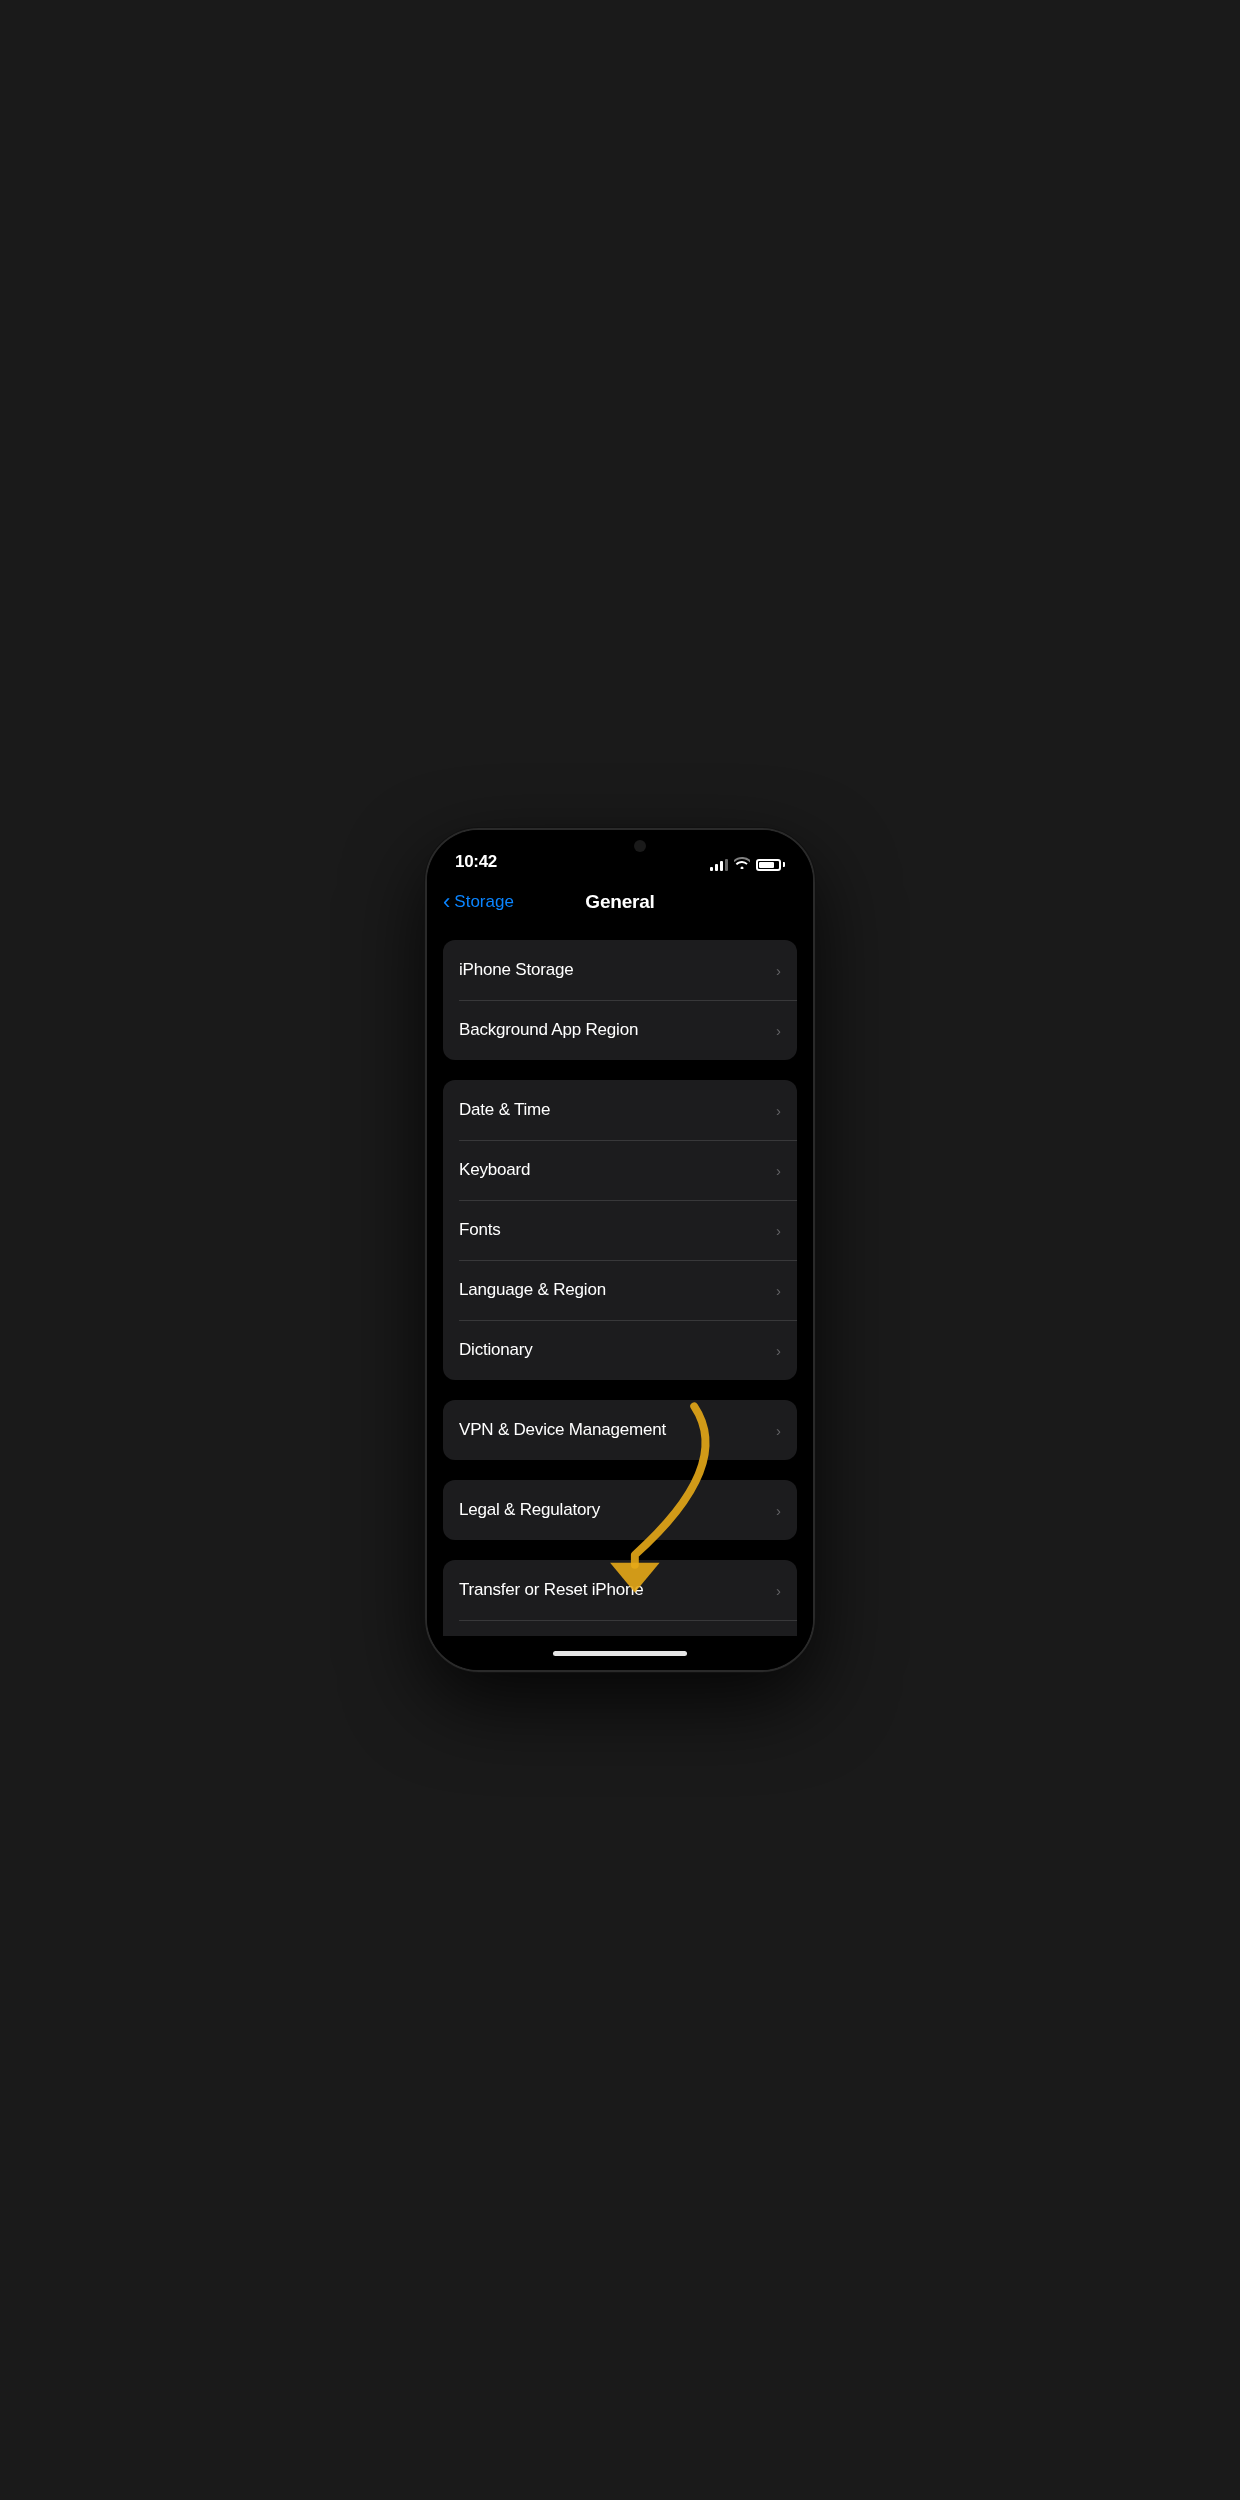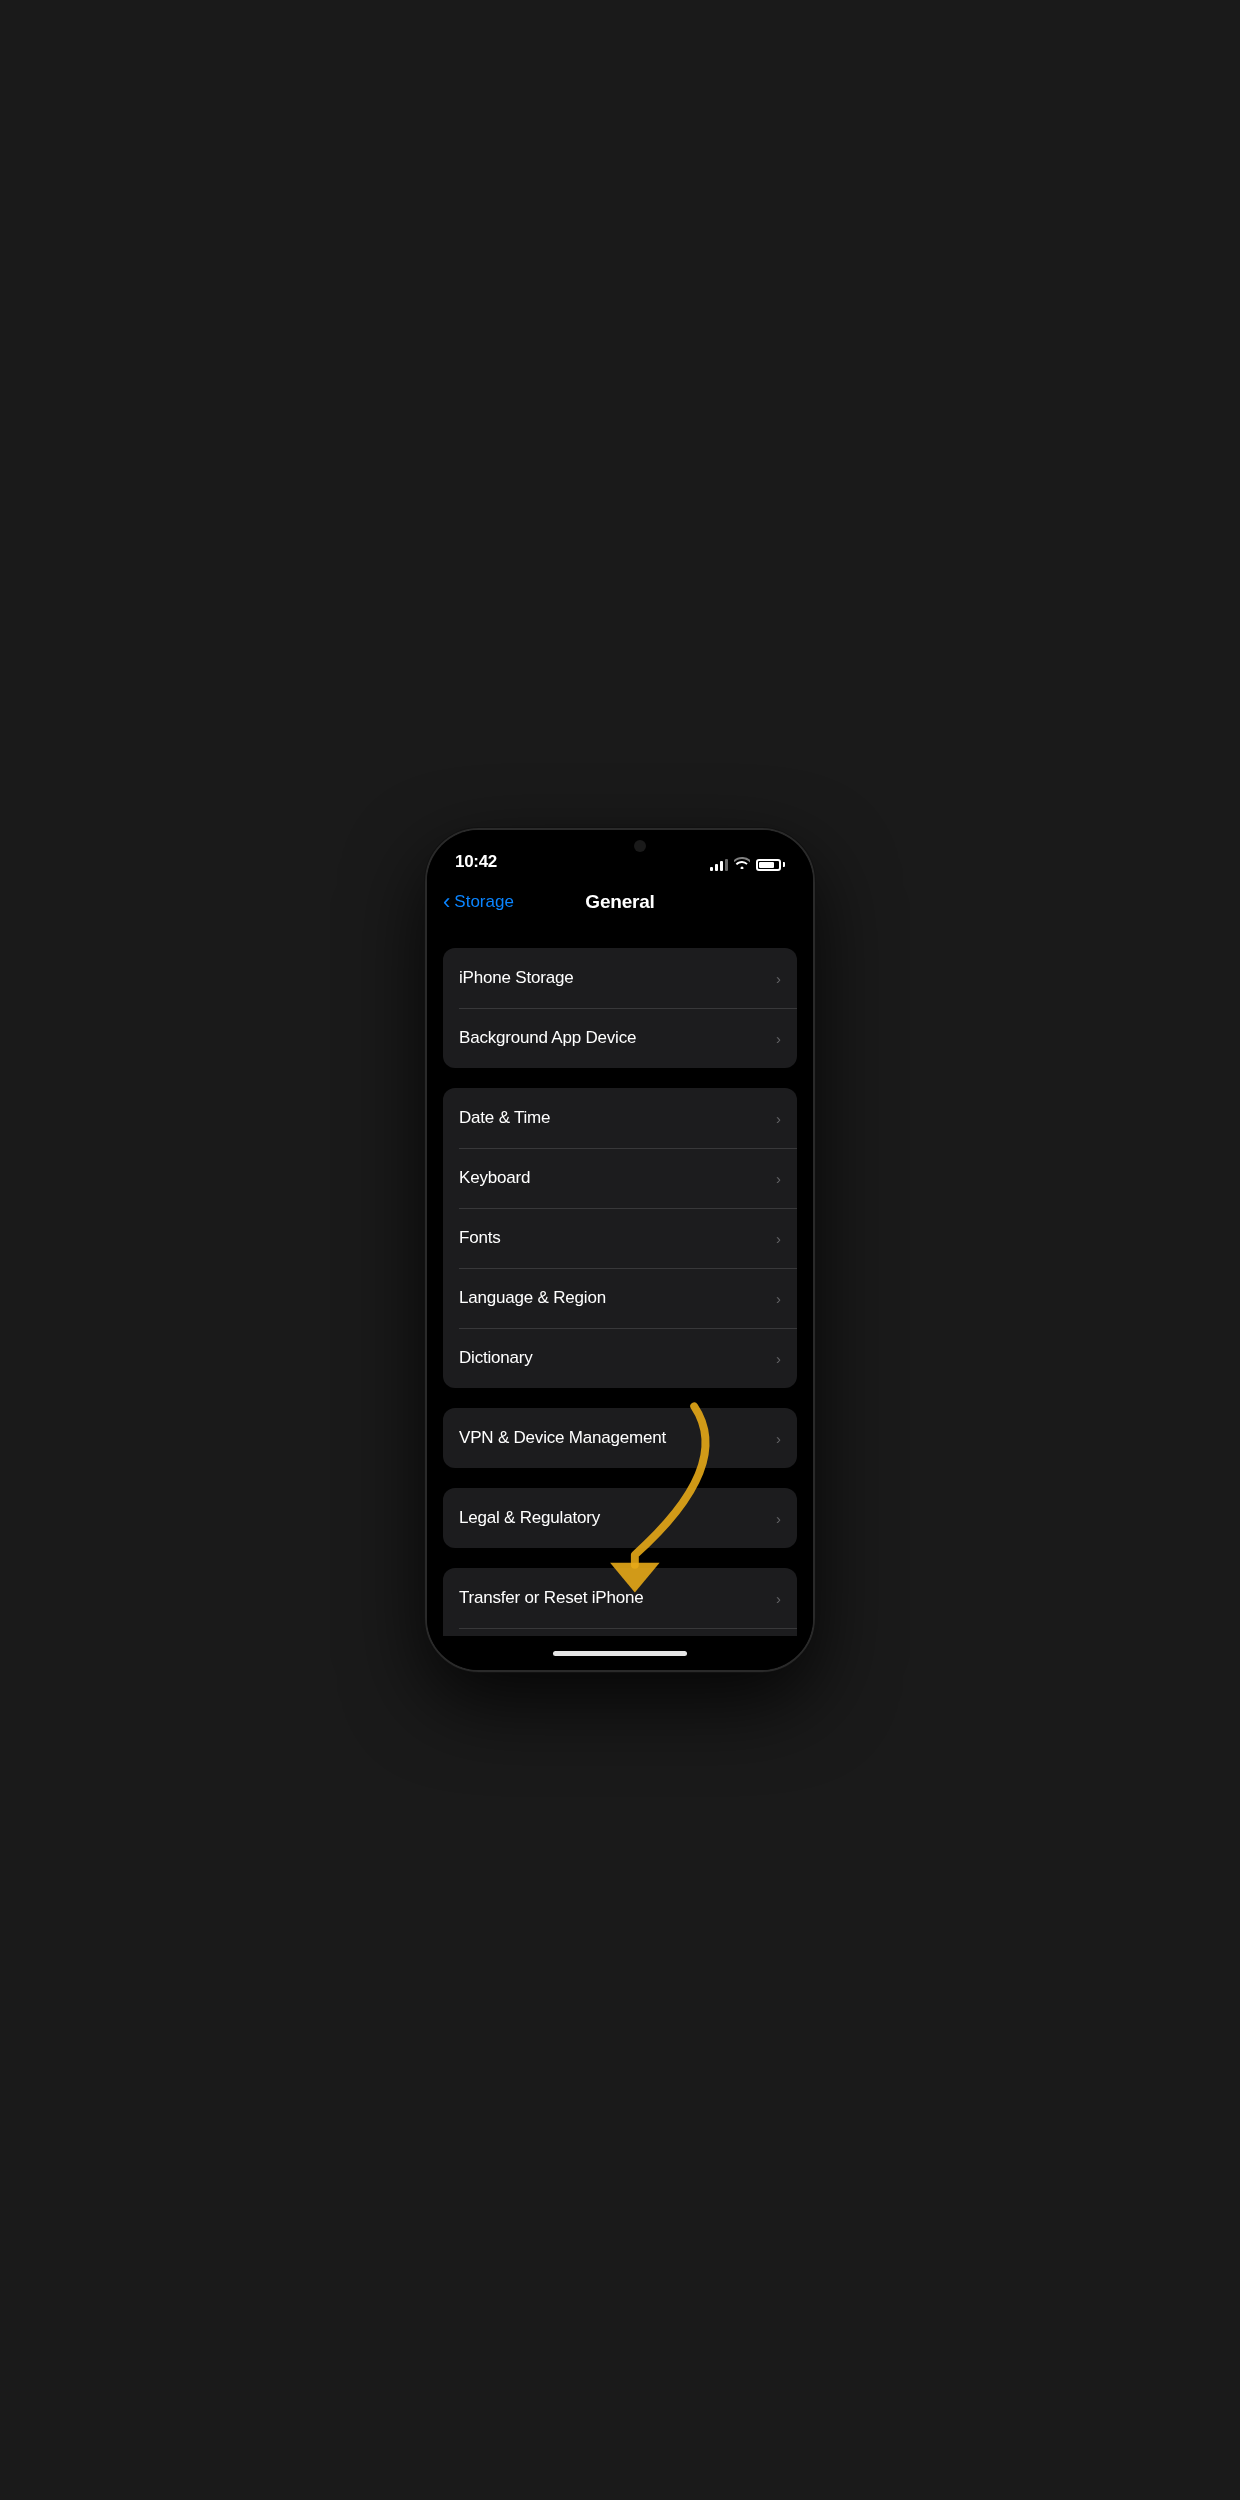--- a/index.html
+++ b/index.html
@@ -199,21 +199,21 @@
       overflow-y: auto;
       background: #000;
       padding: 16px 0 40px;
     }
 
     .content::-webkit-scrollbar { display: none; }
 
     .settings-group {
       background: #1c1c1e;
       border-radius: 12px;
-      margin: 8px 16px 20px;
+      margin: 0 16px 20px;
       overflow: hidden;
     }
 
     .settings-row {
       display: flex;
       align-items: center;
       justify-content: space-between;
       padding: 0 16px;
       height: 60px;
       cursor: pointer;
@@ -321,21 +321,21 @@
     <div class="content">
 
       <div class="settings-group">
         <div class="settings-row">
           <span class="row-label">iPhone Storage</span>
           <div class="row-right">
             <span class="chevron">›</span>
           </div>
         </div>
         <div class="settings-row">
-          <span class="row-label">Background App Device</span>
+          <span class="row-label">Background App Region</span>
           <div class="row-right">
             <span class="chevron">›</span>
           </div>
         </div>
       </div>
 
       <div class="settings-group">
         <div class="settings-row">
           <span class="row-label">Date &amp; Time</span>
           <div class="row-right">

